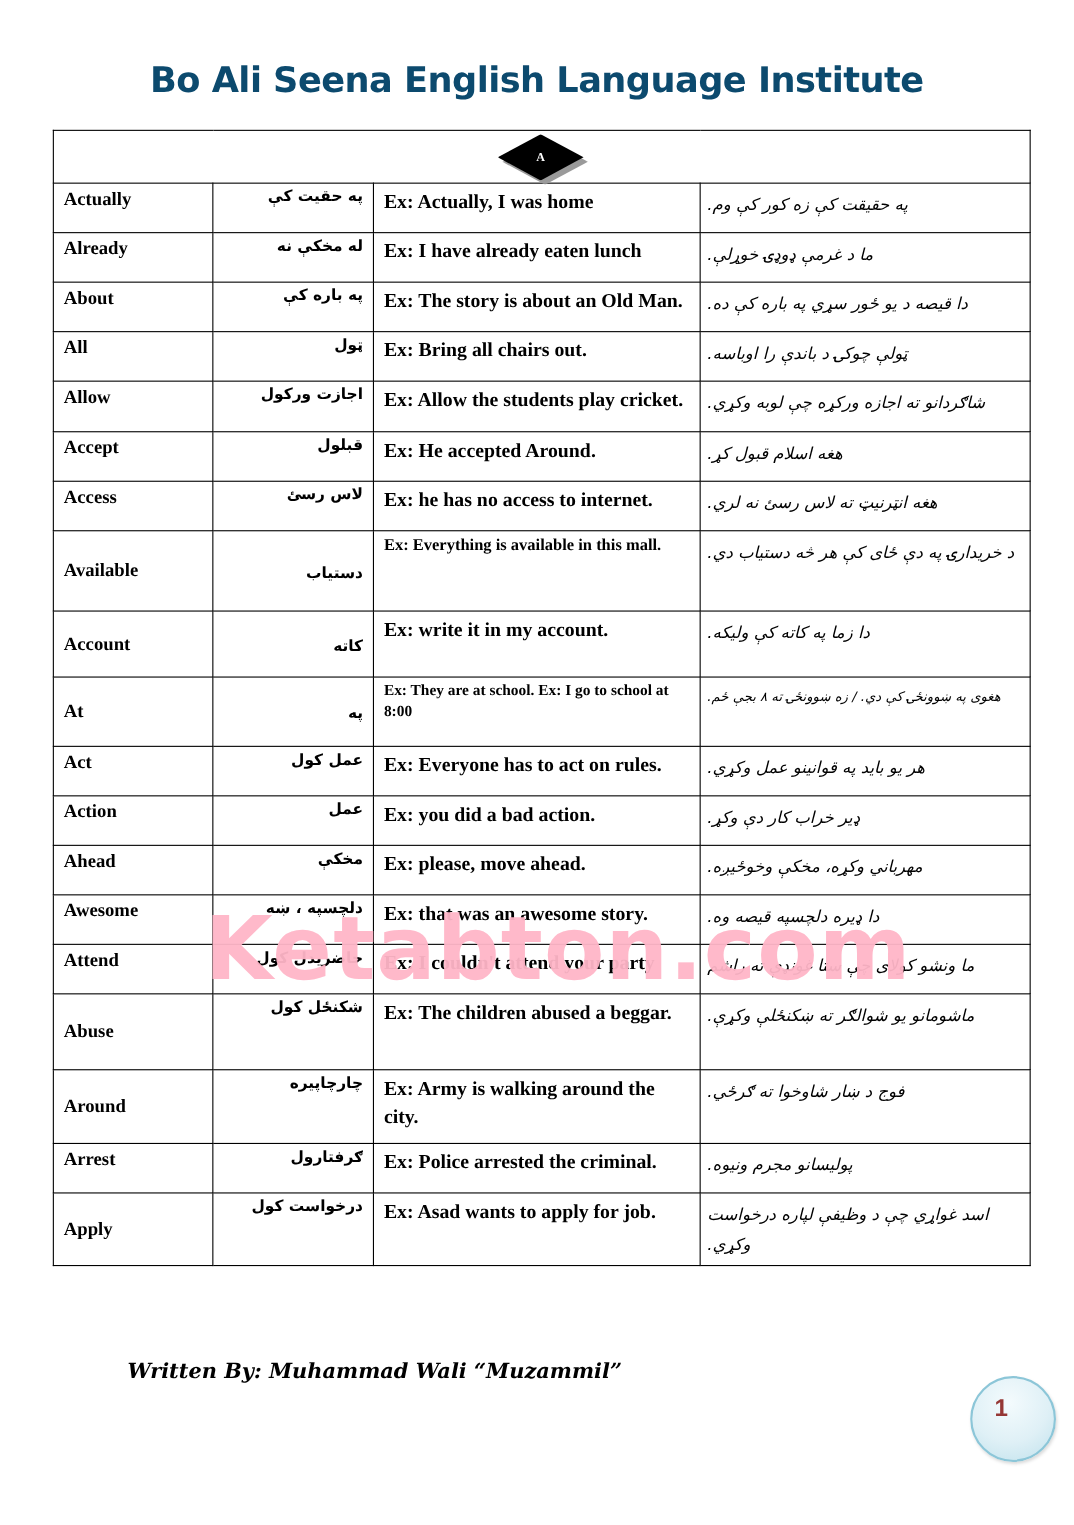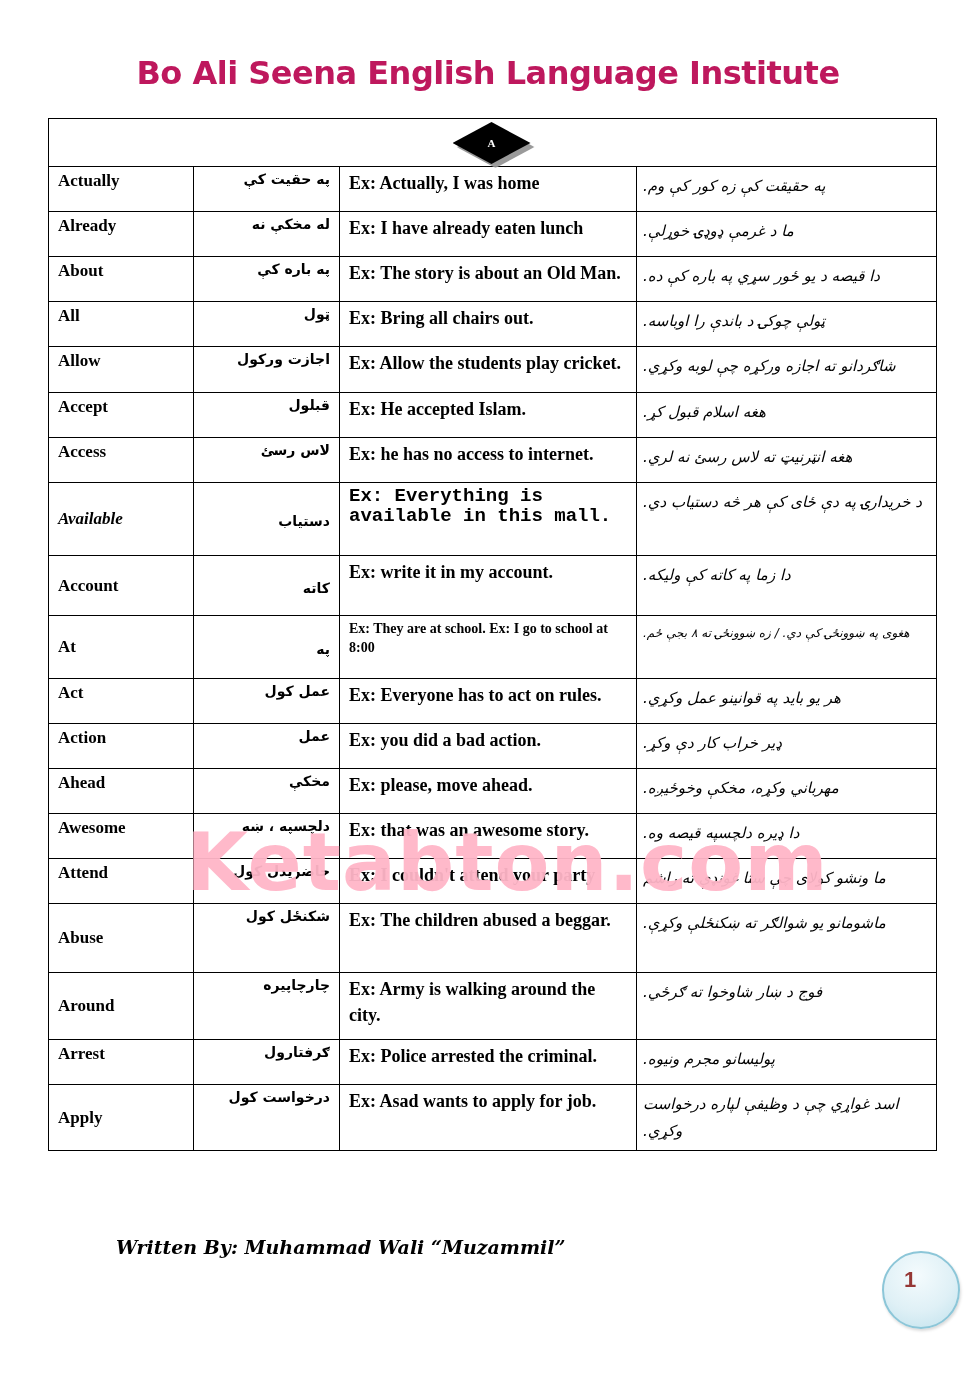--- a/index.html
+++ b/index.html
@@ -3,21 +3,21 @@
 <meta charset="utf-8">
 <style>
   html, body { margin: 0; padding: 0; }
   body {
     width: 976px; height: 1386px; background: #ffffff; position: relative; overflow: hidden;
     font-family: "Liberation Serif", serif; color: #000;
   }
   .title {
     position: absolute; top: 54px; left: 0; width: 976px; text-align: center;
     font-family: "DejaVu Sans", sans-serif; font-weight: bold; font-size: 32px;
-    letter-spacing: -0.5px; color: #be185d;
+    letter-spacing: -0.5px; color: #0c4a6e;
   }
   .vocab-table {
     position: absolute; left: 48px; top: 118px; width: 888px;
     border-collapse: collapse; table-layout: fixed;
   }
   .vocab-table td {
     border: 1.5px solid #000; vertical-align: top; padding: 0; box-sizing: border-box;
   }
   .header-cell { height: 48px; position: relative; }
   .diamond-wrap {
@@ -43,21 +43,21 @@
     font-weight: bold; font-size: 17px; padding: 4px 0 0 9px; display: block;
   }
   .word.mid { padding-top: 0; }
   .pashto {
     direction: rtl; text-align: right; font-family: "DejaVu Sans", sans-serif; font-weight: bold;
     font-size: 14px; padding: 4px 9px 0 4px; display: block; letter-spacing: 2px;
   }
   .ex {
     font-weight: bold; font-size: 18px; padding: 3px 6px 0 9px; display: block; line-height: 26px;
   }
-  .ex.small { font-size: 19px; line-height: 20px; font-family: Liberation Mono, monospace; }
+  .ex.small { font-size: 15px; line-height: 20px; }
   .ex.tiny { font-size: 14px; line-height: 19px; }
   .trans {
     direction: rtl; text-align: left; font-family: "DejaVu Sans", sans-serif;
     font-size: 15px; padding: 6px 9px 0 6px; display: block; line-height: 27px; font-style: italic;
   }
   .trans.small { font-size: 12px; line-height: 22px; }
   .watermark {
     position: absolute; left: 186px; top: 818px; font-family: "DejaVu Sans", sans-serif;
     font-weight: bold; font-size: 80px; color: #ffb6c8; opacity: 0.95; letter-spacing: 1px;
     pointer-events: none; line-height: 90px;
@@ -170,42 +170,42 @@
         </td>
       </tr>
       <tr style="height: 45px;">
         <td>
           <span class="word">Accept</span>
         </td>
         <td>
           <span class="pashto">قبلول</span>
         </td>
         <td>
-          <span class="ex">Ex: He accepted Islam.</span>
+          <span class="ex">Ex: He accepted Around.</span>
         </td>
         <td>
           <span class="trans">هغه اسلام قبول کړ.</span>
         </td>
       </tr>
       <tr style="height: 45px; padding-left: 19px;">
         <td>
           <span class="word">Access</span>
         </td>
         <td>
           <span class="pashto">لاس رسئ</span>
         </td>
         <td>
           <span class="ex">Ex: he has no access to internet.</span>
         </td>
         <td>
           <span class="trans">هغه انټرنیټ ته لاس رسئ نه لري.</span>
         </td>
       </tr>
       <tr style="height: 73px;">
-        <td style="vertical-align: middle; font-style: italic;">
+        <td style="vertical-align: middle;">
           <span class="word mid">Available</span>
         </td>
         <td style="vertical-align: middle;">
           <span class="pashto">دستیاب</span>
         </td>
         <td>
           <span class="ex small">Ex: Everything is available in this mall.</span>
         </td>
         <td>
           <span class="trans">د خریدارۍ په دې ځای کې هر څه دستیاب دي.</span>

